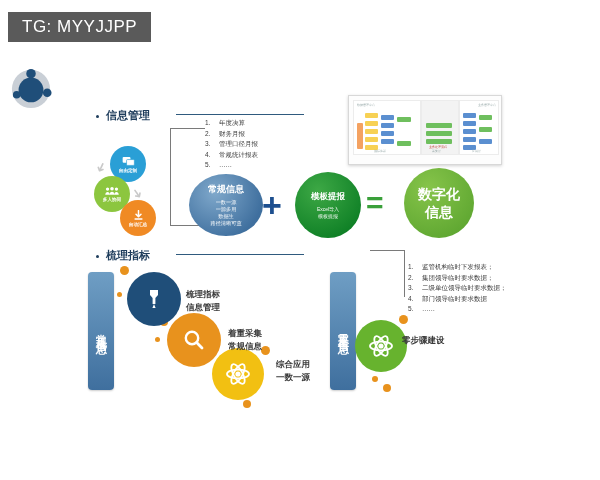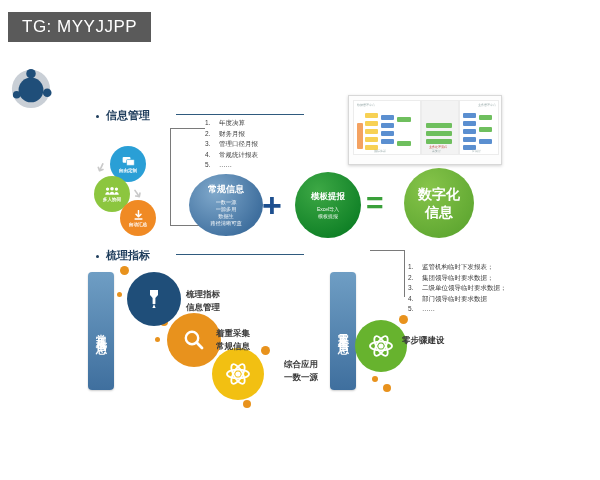--- a/index.html
+++ b/index.html
@@ -150,22 +150,22 @@
   #p2{left:167px;top:313px;width:54px;height:54px;background:#e8921d;}
   #p3{left:212px;top:348px;width:52px;height:52px;background:#f2c012;}
   #p4{left:355px;top:320px;width:52px;height:52px;background:#67b32e;}
   .picon svg{display:block;}
 
   .plabel{
     position:absolute;font-size:8.5px;font-weight:bold;color:#3a3a3a;
     line-height:1.5;white-space:nowrap;
   }
   #l1{left:186px;top:288px;}
-  #l2{left:216px;top:327px;text-align:right;}
-  #l3{left:284px;top:358px;}
+  #l2{left:228px;top:327px;text-align:right;}
+  #l3{left:276px;top:358px;}
   #l4{left:402px;top:334px;}
 
   .spk{position:absolute;border-radius:50%;}
 </style>
 </head>
 <body>
 
 <div id="stage">
 
   <svg class="logo" viewBox="0 0 44 44">

